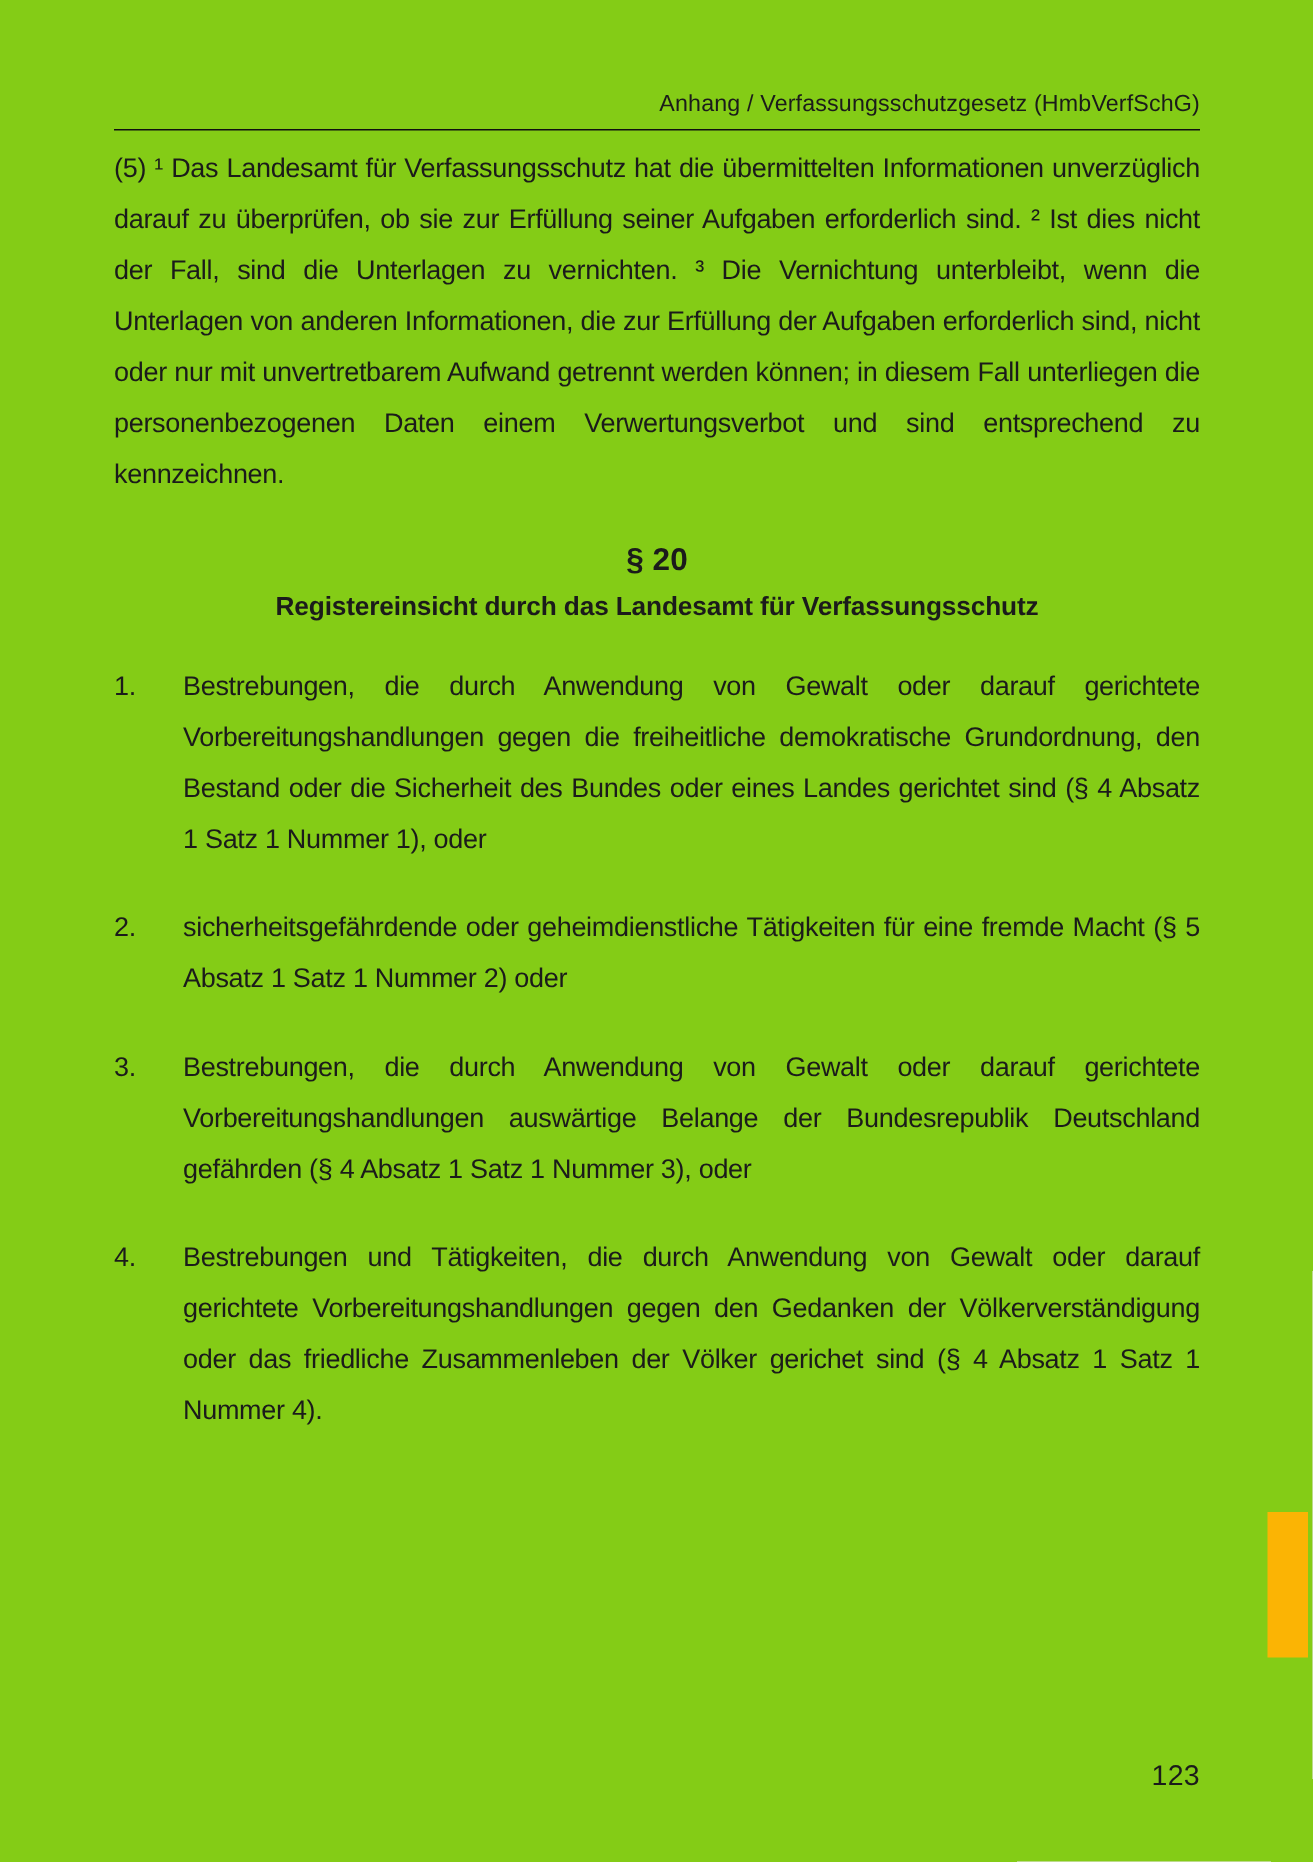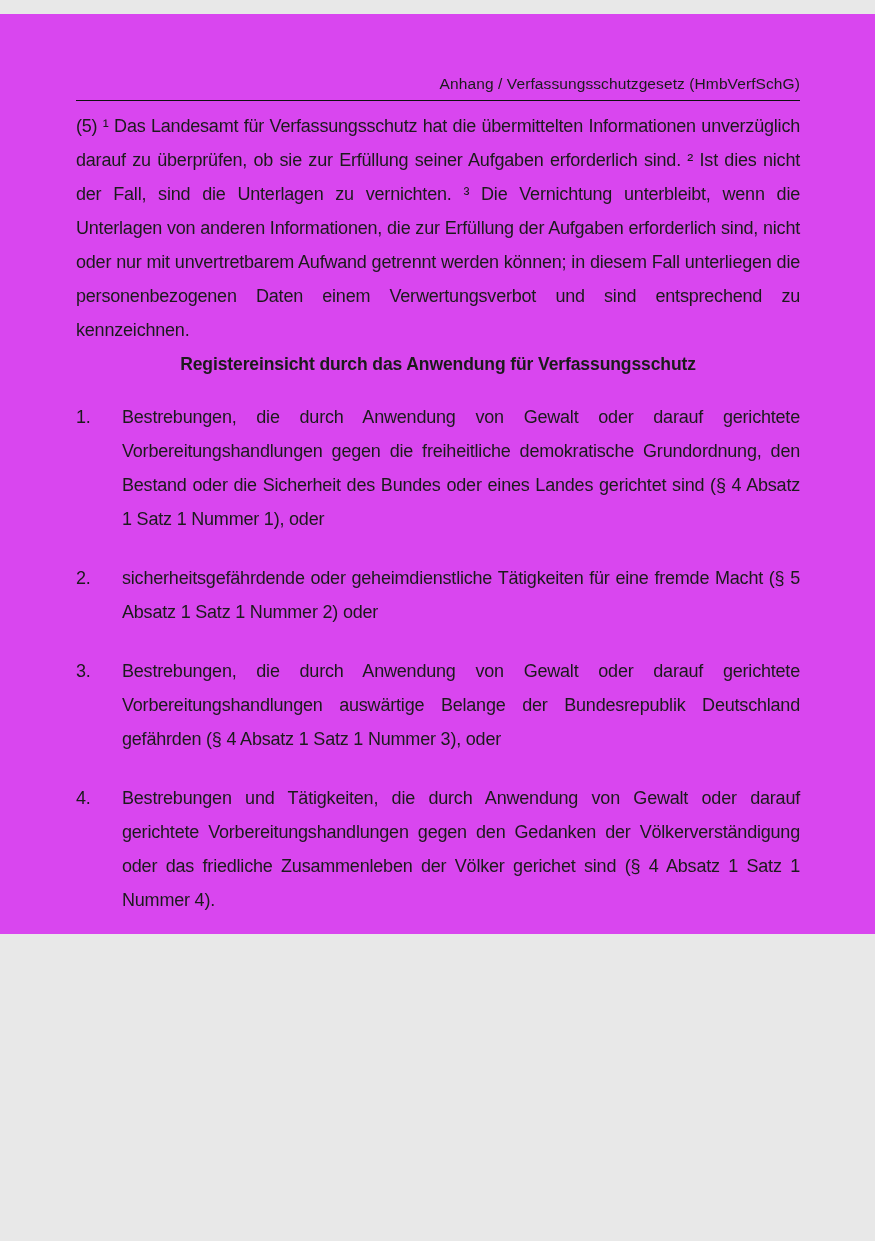--- a/index.html
+++ b/index.html
@@ -1,21 +1,21 @@
 <!DOCTYPE html>
 <html lang="de"><head>
 <meta charset="utf-8">
 <style>
   html, body { margin: 0; padding: 0; background: #e8e8e8; }
   .page {
     position: relative;
     width: 875px;
-    height: 920px;
-    margin: 14px auto;
-    background: #d946ef;
+    height: 1241px;
+    margin: 0 auto;
+    background: #84cc16;
     font-family: "Liberation Sans", sans-serif;
     color: #1b1b1b;
     overflow: hidden;
   }
   .content {
     position: absolute;
     left: 76px;
     top: 0;
     width: 724px;
   }
@@ -93,22 +93,23 @@
 <div class="page">
   <div class="content">
 
     <div class="running-header">Anhang / Verfassungsschutzgesetz (HmbVerfSchG)</div>
 
     <hr class="header-rule">
 
     <p class="body-text para para-5">(5) ¹ Das Landesamt für Verfassungsschutz hat die übermittelten Informationen unverzüglich darauf zu überprüfen, ob sie zur Erfüllung seiner Aufgaben erforderlich sind. ² Ist dies nicht der Fall, sind die Unterlagen zu vernichten. ³ Die Vernichtung unterbleibt, wenn die Unterlagen von anderen Informationen, die zur Erfüllung der Aufgaben erforderlich sind, nicht oder nur mit unvertretbarem Aufwand getrennt werden können; in diesem Fall unterliegen die personenbezogenen Daten einem Verwertungsverbot und sind entsprechend zu kennzeichnen.</p>
 
 
+    <div class="section-number">§ 20</div>
 
-    <div class="section-title">Registereinsicht durch das Anwendung für Verfassungsschutz</div>
+    <div class="section-title">Registereinsicht durch das Landesamt für Verfassungsschutz</div>
 
 
     <div class="num-list">
 
       <div class="list-row body-text">
         <div class="list-num">1.</div>
         <div class="list-text">Bestrebungen, die durch Anwendung von Gewalt oder darauf gerichtete Vorbereitungshandlungen gegen die freiheitliche demokratische Grundordnung, den Bestand oder die Sicherheit des Bundes oder eines Landes gerichtet sind (§ 4 Absatz 1 Satz 1 Nummer 1), oder</div>
       </div>
 
       <div class="list-row body-text">

